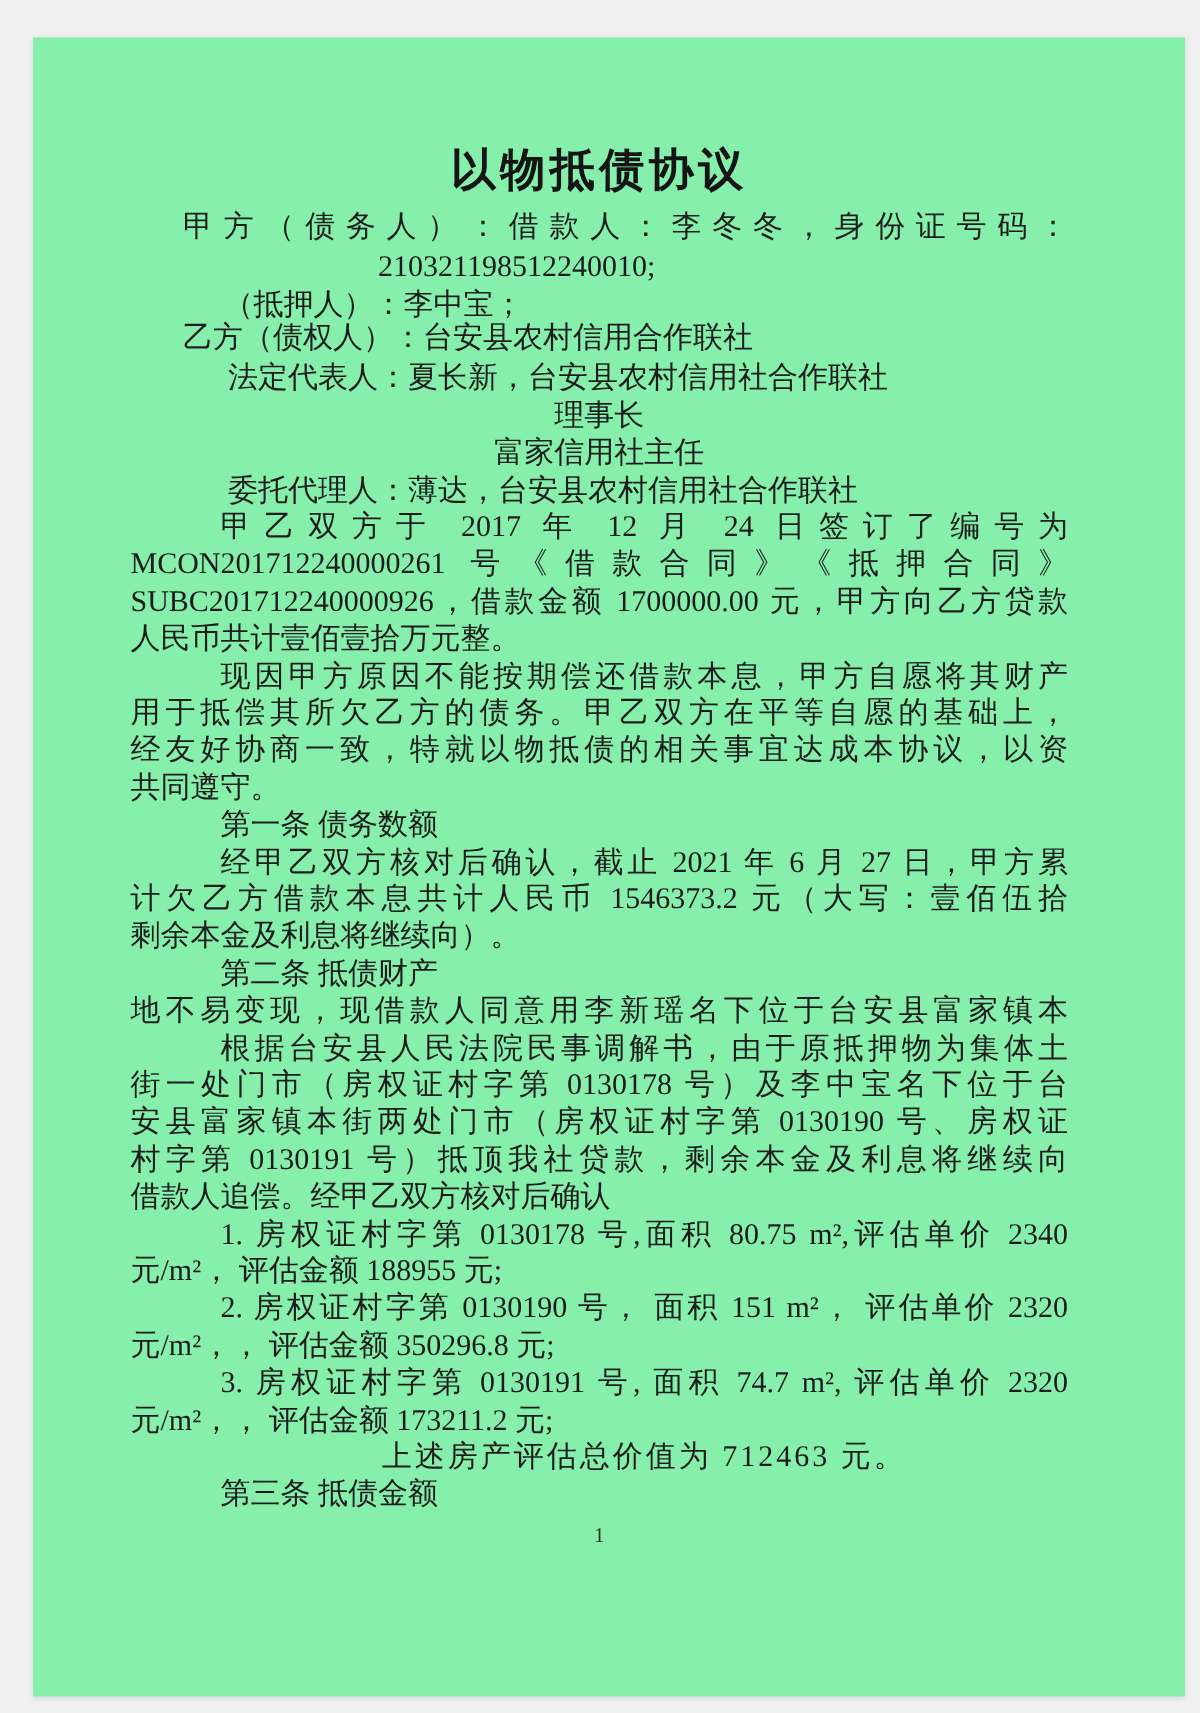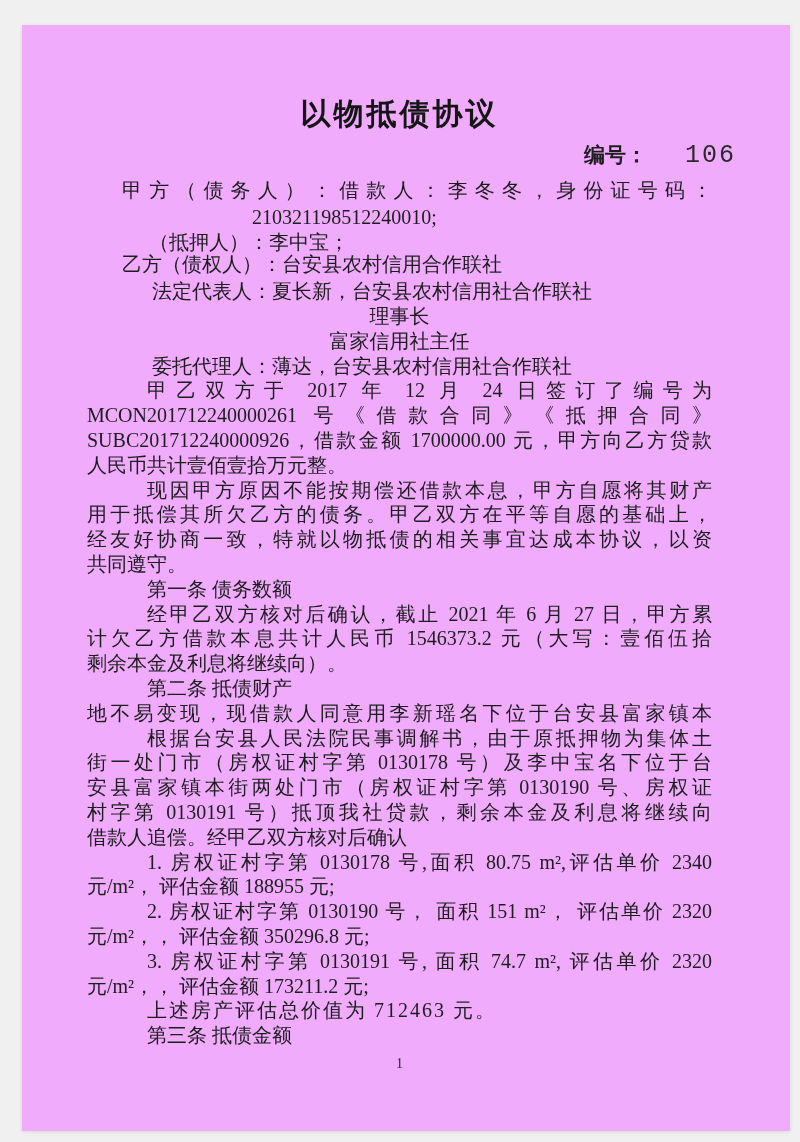--- a/index.html
+++ b/index.html
@@ -16,21 +16,21 @@
     width: 800px;
     height: 1142px;
     background: #f0f0f0;
   }
   .page {
     position: absolute;
     left: 22px;
     top: 25px;
     width: 768px;
     height: 1106px;
-    background: #f0abfc;
+    background: #86efac;
     box-shadow: 0 1px 4px rgba(0,0,0,0.10);
     box-sizing: border-box;
     padding: 70px 78px 0 65px;
     color: #1d1d1d;
   }
   .doc-title {
     text-align: center;
     font-size: 30px;
     line-height: 37px;
     font-weight: bold;
@@ -63,40 +63,36 @@
   }
   .ln { min-height: 24.8px; }
   .spread { text-align: justify; text-align-last: justify; }
   .pm   { margin-left: 35px; font-family: Liberation Mono, monospace; }   
   .pid  { margin-left: 165px; }  
   .ppl  { margin-left: 62px; }   
   .prep { margin-left: 65px; }   
   .pc   { text-align: center; }  
   .ind  { margin-left: 60px; }   
   .head { margin-left: 60px; font-weight: normal; }
-  .ls   { letter-spacing: 2px; } 
+  .ls   { letter-spacing: 2px; text-align: center; } 
   .page-no {
     margin-top: 8px;
     text-align: center;
     font-size: 14px;
     color: #2a2a2a;
   }
 </style>
 </head>
 <body>
 
 <div class="stage">
   <div class="page">
 
     <div class="doc-title">以物抵债协议</div>
 
-    <div class="docnum-row">
-      <span class="dn-label">编号：</span>
-      <span class="dn-value">106</span>
-    </div>
 
     <div class="doc-body" id="doc-lines">
         <div class="ln pm spread">甲方（债务人）：借款人：李冬冬，身份证号码：</div>
         <div class="ln pid">210321198512240010;</div>
         <div class="ln ppl">（抵押人）：李中宝；</div>
         <div class="ln pm">乙方（债权人）：台安县农村信用合作联社</div>
         <div class="ln prep">法定代表人：夏长新，台安县农村信用社合作联社</div>
         <div class="ln pc">理事长</div>
         <div class="ln pc">富家信用社主任</div>
         <div class="ln prep">委托代理人：薄达，台安县农村信用社合作联社</div>

